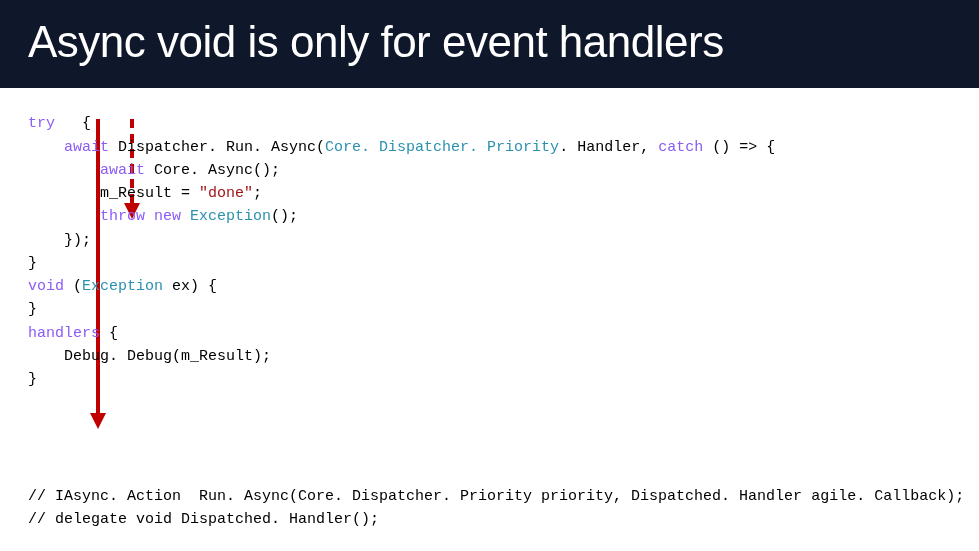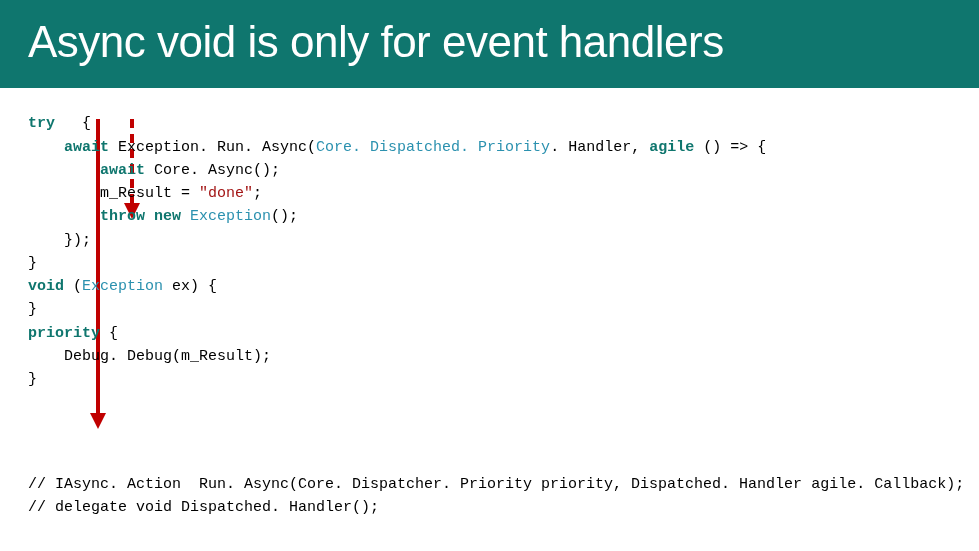--- a/index.html
+++ b/index.html
@@ -8,48 +8,48 @@
       box-sizing: border-box;
     }
     body {
       width: 979px;
       height: 551px;
       background: #ffffff;
       font-family: "Segoe UI", Arial, sans-serif;
       overflow: hidden;
     }
     .header {
-      background: #0f766e;
+      background: #0f172a;
       color: #ffffff;
       padding: 18px 28px 22px 28px;
       font-size: 44px;
       font-weight: 300;
       letter-spacing: -0.5px;
       line-height: 1.1;
     }
     .content {
       position: relative;
       padding: 24px 28px 0 28px;
     }
     .code-block {
       font-family: Consolas, "Courier New", monospace;
       font-size: 15px;
       line-height: 1.55;
       white-space: pre;
       color: #000000;
       position: relative;
       z-index: 2;
     }
-    .code-block .kw { color: #0f766e; font-weight: bold; }
+    .code-block .kw { color: #8b5cf6; }
     .code-block .type { color: #2b91af; }
     .code-block .str { color: #a31515; }
     .footer-code {
       position: absolute;
       left: 28px;
-      bottom: 32px;
+      bottom: 20px;
       font-family: Consolas, "Courier New", monospace;
       font-size: 15px;
       line-height: 1.55;
       white-space: pre;
       z-index: 2;
     }
     .arrow-svg {
       position: absolute;
       z-index: 1;
       pointer-events: none;
@@ -68,28 +68,28 @@
     <line x1="38" y1="8" x2="38" y2="306" stroke="#c00000" stroke-width="4"></line>
     <polygon points="38,318 30,302 46,302" fill="#c00000"></polygon>
   </svg>
 
   <svg class="arrow-svg" style="left:100px; top:23px;" width="60" height="130">
     <line x1="32" y1="8" x2="32" y2="96" stroke="#c00000" stroke-width="4" stroke-dasharray="9,6"></line>
     <polygon points="32,108 24,92 40,92" fill="#c00000"></polygon>
   </svg>
 
   <div class="code-block"><span class="kw">try</span><span>   {</span>
-    <span class="kw">await</span><span> Exception. Run. Async(</span><span class="type">Core. Dispatched. Priority</span><span>. Handler, </span><span class="kw">agile</span><span> () =&gt; {</span>
+    <span class="kw">await</span><span> Dispatcher. Run. Async(</span><span class="type">Core. Dispatcher. Priority</span><span>. Handler, </span><span class="kw">catch</span><span> () =&gt; {</span>
 <span>        </span><span class="kw">await</span><span> Core. Async();</span>
 <span>        m_Result = </span><span class="str">"done"</span><span>;</span>
 <span>        </span><span class="kw">throw</span><span class="kw"> new</span><span class="type"> Exception</span><span>();</span>
 <span>    });</span>
 <span>}</span>
 <span class="kw">void</span><span> (</span><span class="type">Exception</span><span> ex) {</span>
 <span>}</span>
-<span class="kw">priority</span><span> {</span>
+<span class="kw">handlers</span><span> {</span>
 <span>    Debug. Debug(m_Result);</span>
 <span>}</span></div>
 
 </div>
 
 <div class="footer-code"><span class="comment">// IAsync. Action  Run. Async(Core. Dispatcher. Priority priority, Dispatched. Handler agile. Callback);</span>
 <span class="comment">// delegate void Dispatched. Handler();</span></div>
 
 </body></html>

